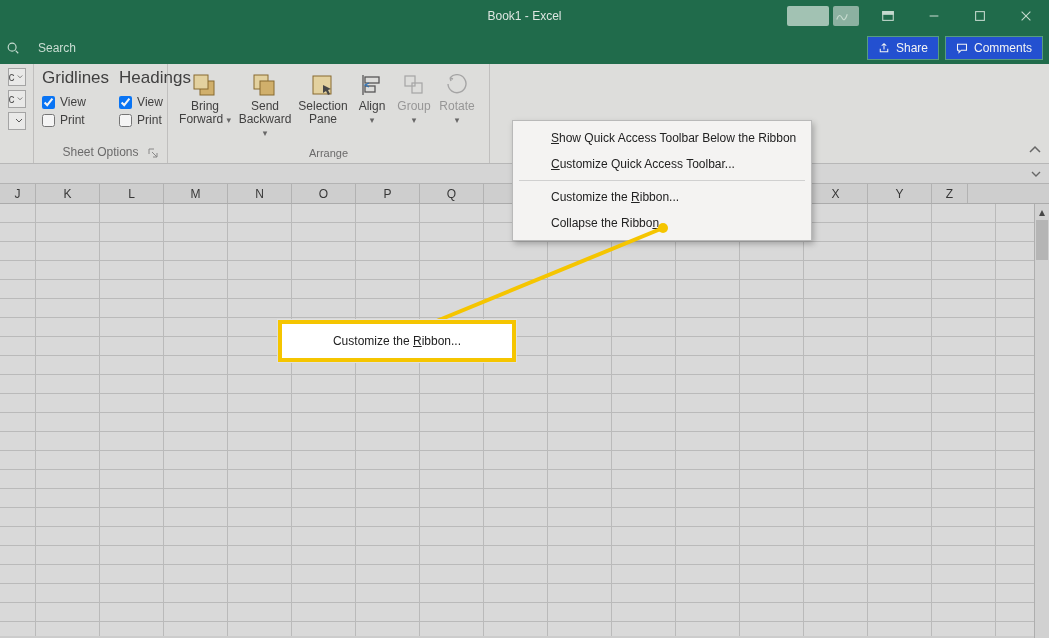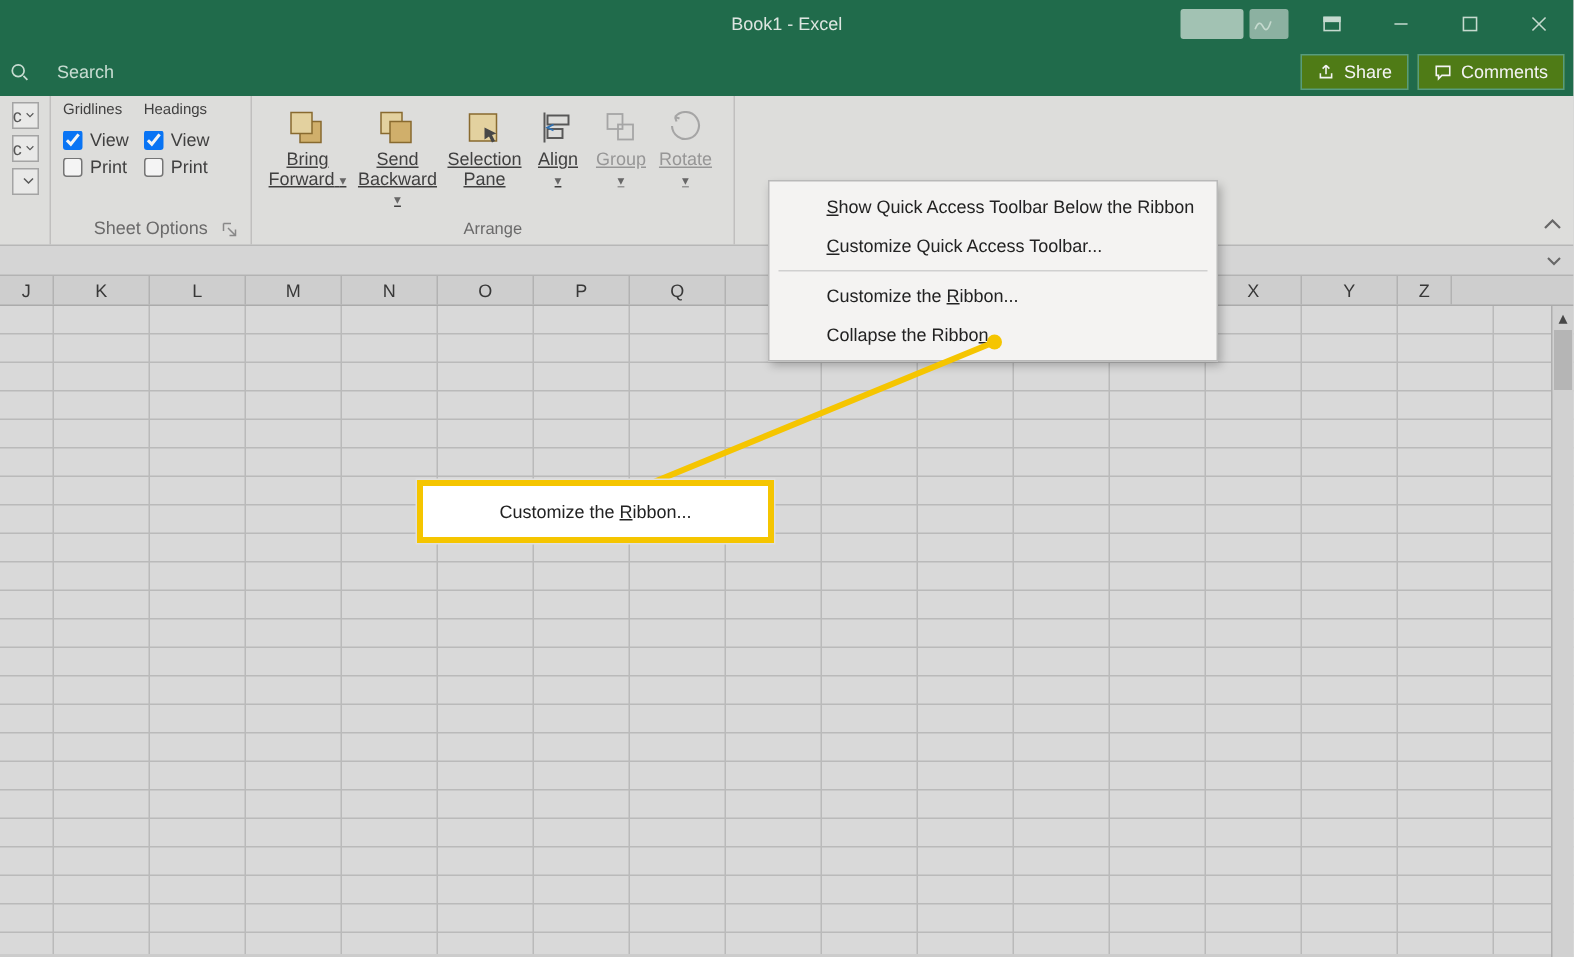--- a/index.html
+++ b/index.html
@@ -14,38 +14,38 @@
   .win-btn svg { width: 14px; height: 14px; }
   .priv-boxes { position:absolute; right: 190px; top:6px; display:flex; gap:4px; }
   .priv-box { width:42px; height:20px; background:#a6c9b9; border-radius:2px; }
   .priv-box2 { width:26px; height:20px; background:#8fb7a5; border-radius:2px; }
 
   
   .searchbar { background: #1a6b48; height: 32px; display: flex; align-items: center; color: #fff; padding-left: 6px; }
   .searchbar .search { display:flex; align-items:center; gap:18px; color:#cfe5da; }
   .searchbar .search svg{width:14px;height:14px;}
   .searchbar .spacer{flex:1;}
-  .share-btn, .comments-btn { height: 24px; padding: 0 10px; display:flex; align-items:center; gap:6px; color:#fff; border:1px solid #55a07f; margin-right:6px; background:#4d7c0f; }
+  .share-btn, .comments-btn { height: 24px; padding: 0 10px; display:flex; align-items:center; gap:6px; color:#fff; border:1px solid #55a07f; margin-right:6px; background:#1d4ed8; }
   .share-btn svg, .comments-btn svg {width:12px;height:12px;}
 
   
   .ribbon { background: #e7e6e4; height: 100px; border-bottom: 1px solid #bdbdbd; display:flex; position:relative; }
   .ribbon-group { border-right:1px solid #c7c6c5; padding:4px 8px 2px 8px; display:flex; flex-direction:column; }
   .group-body { flex:1; display:flex; gap:10px; align-items:flex-start; }
   .group-label { text-align:center; color:#6a6a6a; font-size:11px; padding-bottom:2px; position:relative; }
   .group-label .launcher { position:absolute; right:0; bottom:2px; width:12px; height:12px; color:#8a8a8a;}
   .col { display:flex; flex-direction:column; gap:4px; }
   .small-combo { width:18px; height:18px; border:1px solid #a9a9a9; background:#f3f3f2; display:flex; align-items:center; justify-content:flex-end; padding-right:2px; color:#555;}
   .small-combo svg{width:8px;height:8px;}
   .check { display:flex; align-items:flex-end; gap:5px; color:#3c3c3c; font-size:12px; }
   .check input { width:13px; height:13px; }
-  .hdr { color:#3c3c3c; font-size:10px; margin-bottom:3px;}
+  .hdr { color:#3c3c3c; font-size:17px; margin-bottom:3px;}
   .big-btn { display:flex; flex-direction:column; align-items:center; justify-content:flex-start; padding-top:4px; width:58px; color:#3c3c3c; text-align:center; gap:2px;}
   .big-btn .ico { width:28px; height:26px; display:flex; align-items:center; justify-content:center; }
-  .big-btn .lbl { font-size:12px; line-height:13px;text-decoration:underline; }
+  .big-btn .lbl { font-size:12px; line-height:13px; }
   .big-btn .drop { font-size:9px; color:#666; }
   .disabled { color:#9a9a9a; }
   .ribbon-collapse { position:absolute; right:6px; bottom:6px; width:16px; height:14px; color:#666;}
 
   
   .formula-strip { height:20px; background:#dedede; border-bottom:1px solid #b9b9b9; position:relative;}
   .formula-drop { position:absolute; right:6px; top:3px; width:14px; height:14px; color:#666;}
 
   
   .col-headers { display:flex; background:#d6d6d6; height:20px; border-bottom:1px solid #b0b0b0; }

